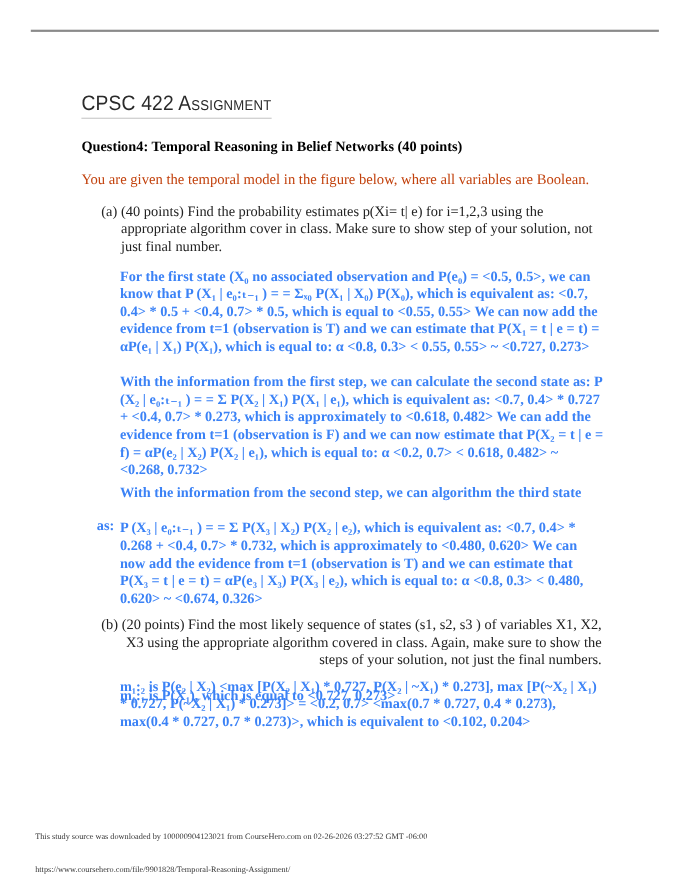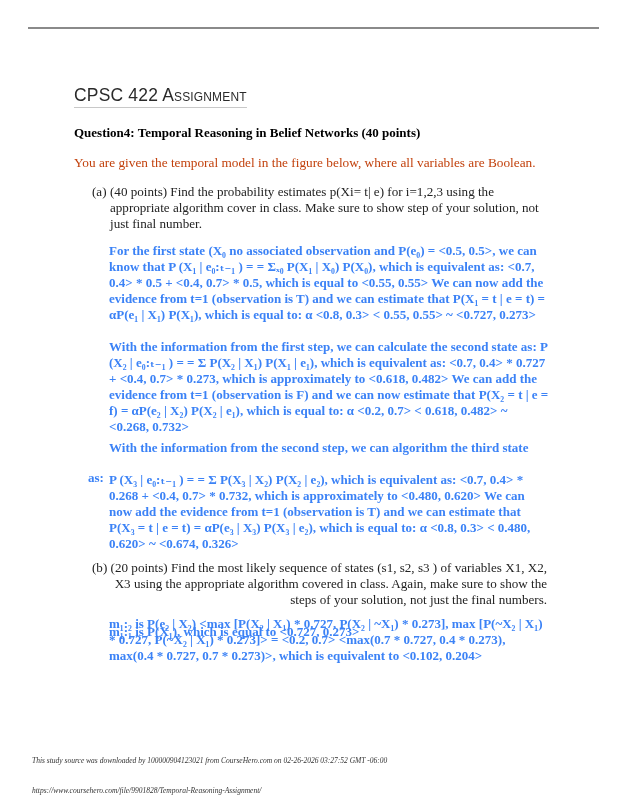--- a/index.html
+++ b/index.html
@@ -76,21 +76,20 @@
       font-size: 13px;
       line-height: 16px;
       font-weight: bold;
       color: #3b82f6;
     }
     .footer-1, .footer-2 {
       position: absolute;
       left: 32px;
       font-size: 7.5px;
       color: #333;
-      font-style: italic;
     }
     .footer-1 { top: 756px; }
     .footer-2 { top: 786px; }
   </style>
 </head>
 <body>
 
 <div class="top-rule"></div>
 
 <div class="doc-title">CPSC 422 Assignment</div>

